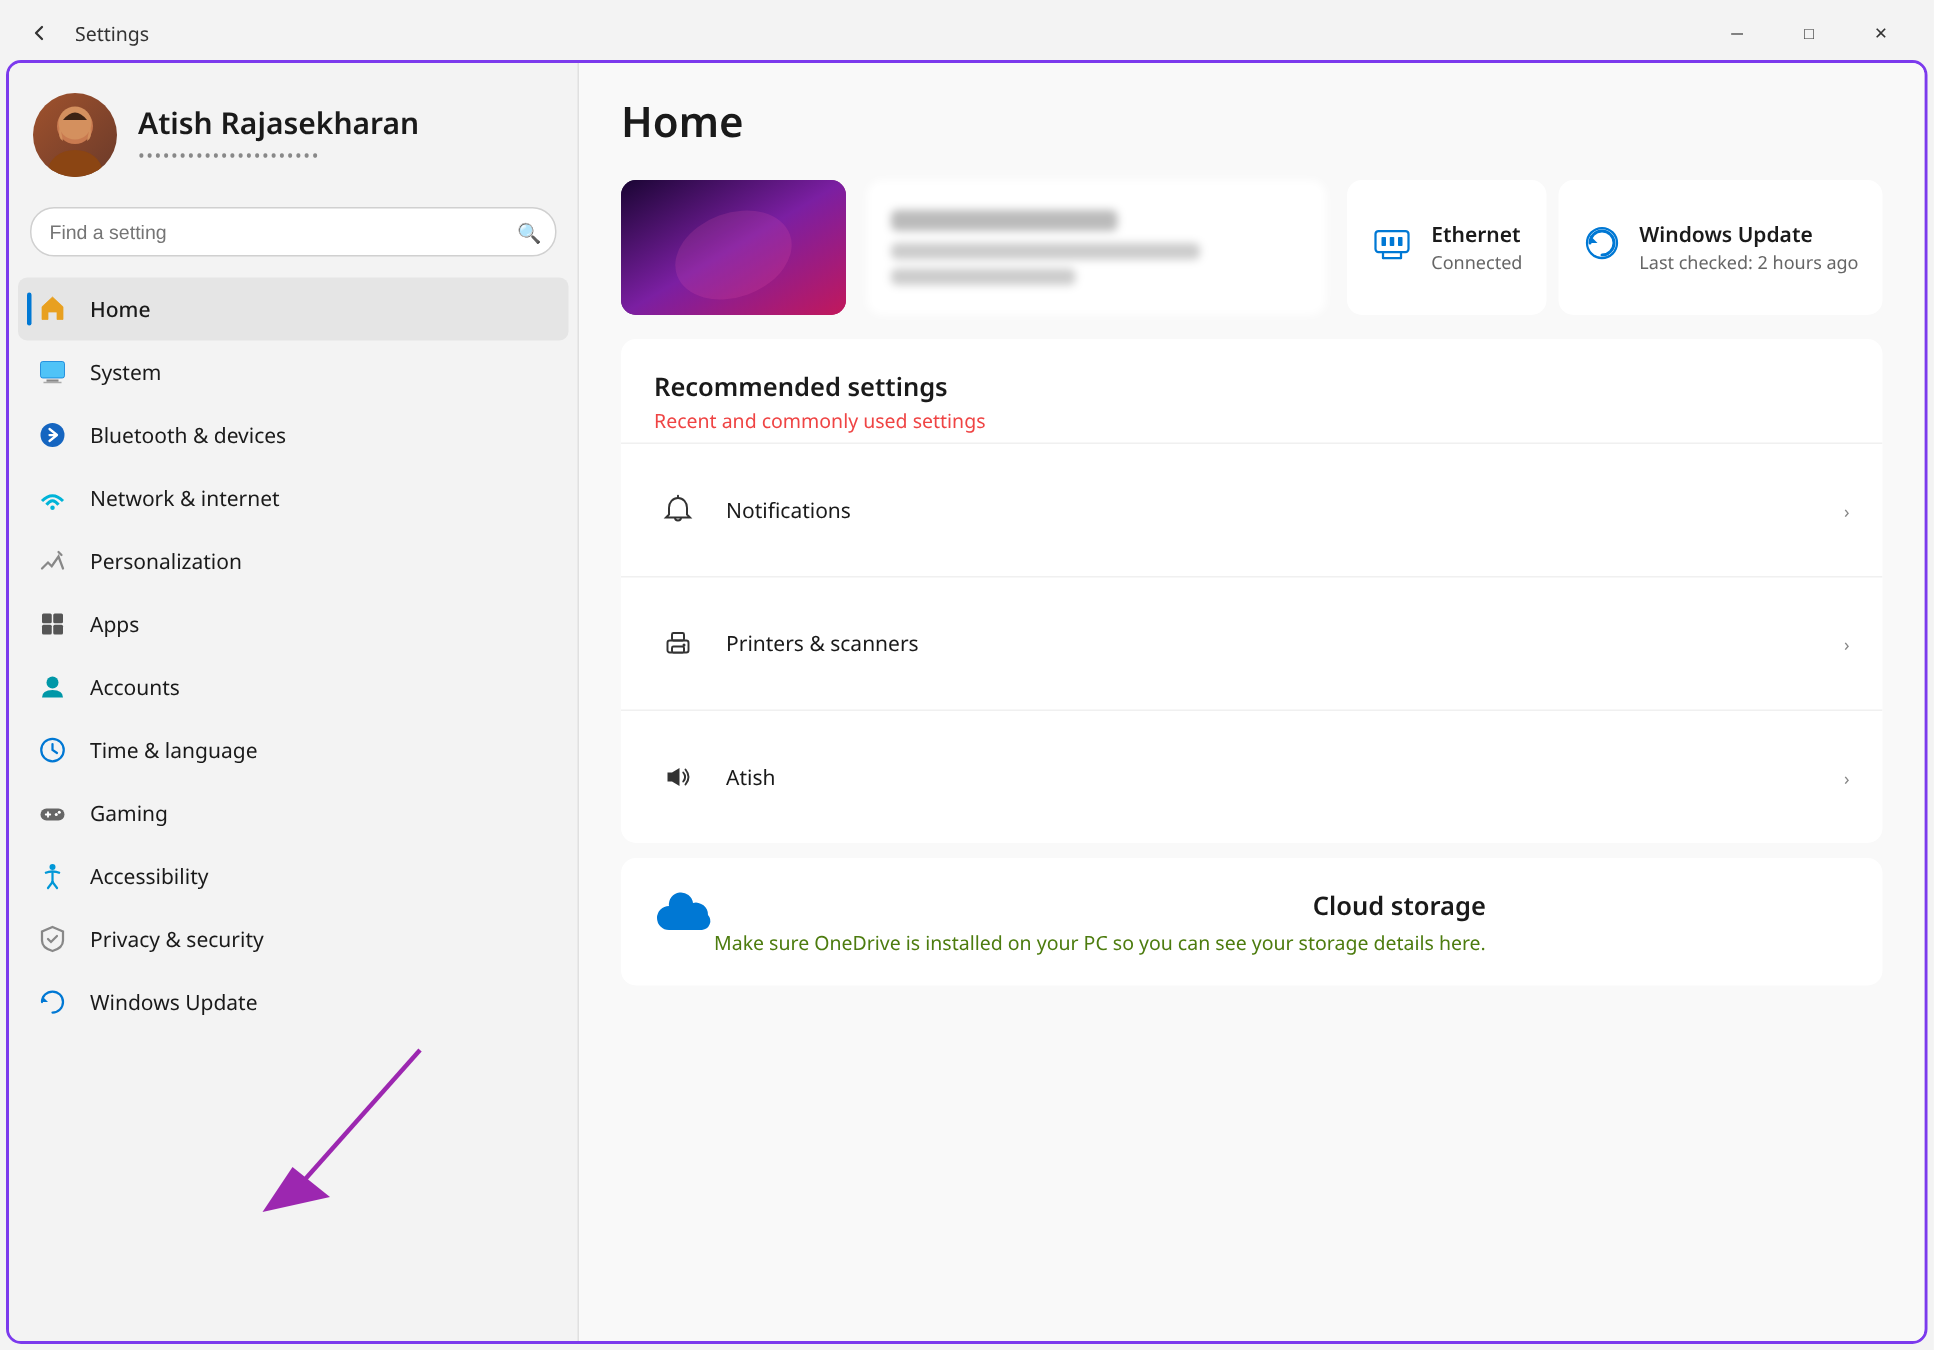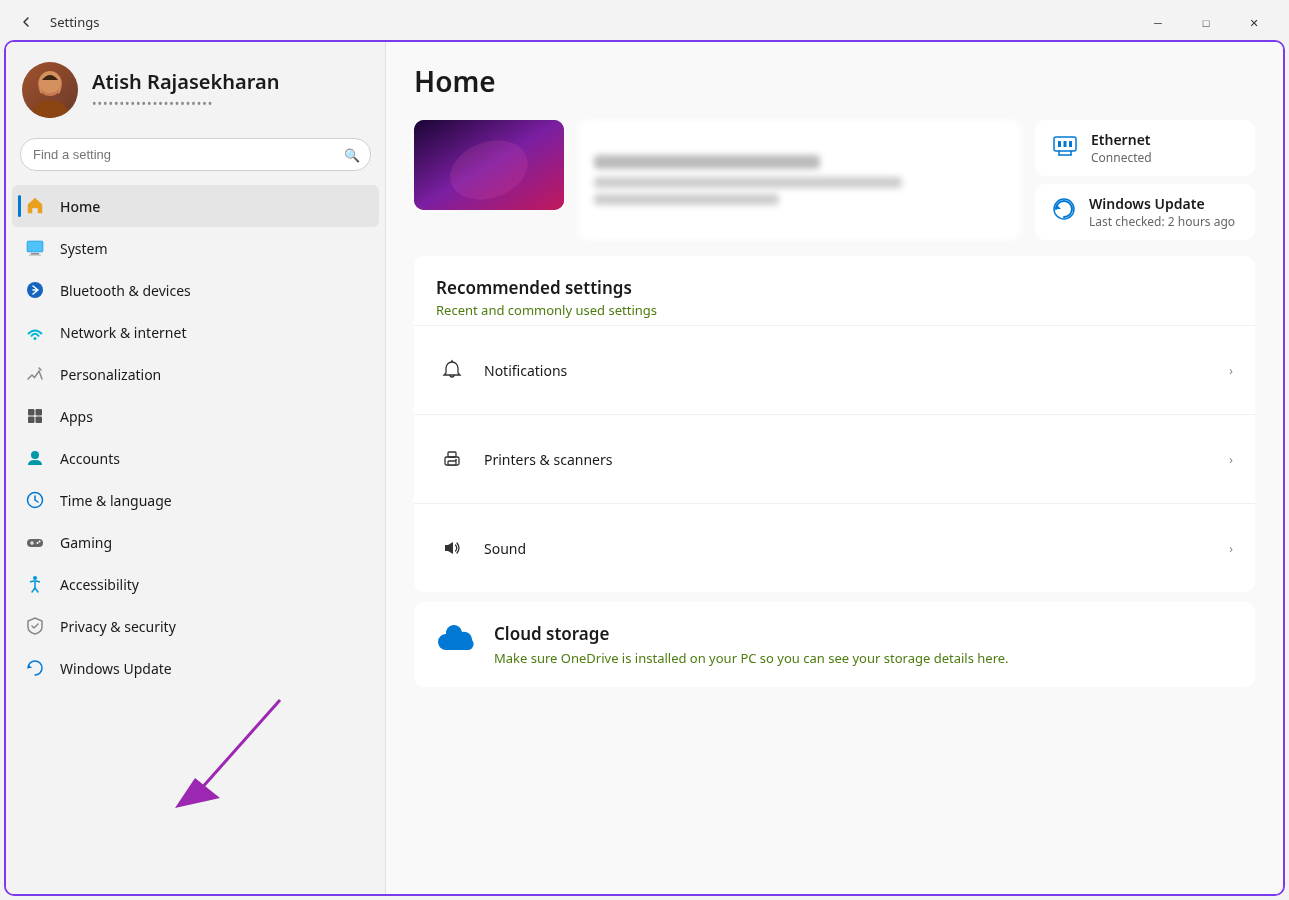--- a/index.html
+++ b/index.html
@@ -200,21 +200,21 @@
       height: 90px;
       flex-shrink: 0;
       overflow: hidden;
       display: flex;
       align-items: center;
       justify-content: center;
     }
 
     .status-cards {
       display: flex;
-      flex-direction: column;
+      flex-direction: row;
       gap: 8px;
       min-width: 220px;
     }
 
     .status-card {
       background: white;
       border-radius: 10px;
       padding: 10px 16px;
       display: flex;
       align-items: center;
@@ -245,21 +245,21 @@
     .settings-card-header {
       padding: 20px 22px 6px 22px;
     }
     .settings-card-header .card-title {
       font-size: 17px;
       font-weight: 600;
       color: #1a1a1a;
     }
     .settings-card-header .card-subtitle {
       font-size: 13px;
-      color: #4d7c0f;
+      color: #ef4444;
       margin-top: 2px;
     }
 
     .settings-item {
       display: flex;
       align-items: center;
       padding: 28px 22px;
       border-top: 1px solid #f0f0f0;
       cursor: pointer;
     }
@@ -282,22 +282,23 @@
       color: #888;
       font-size: 12px;
     }
 
     
     .cloud-card {
       background: white;
       border-radius: 10px;
       padding: 20px 22px;
       display: flex;
-      gap: 18px;
+      gap: 0;
       align-items: flex-start;
+      text-align: right;
     }
     .cloud-card .cloud-icon {
       color: #0078d4;
       font-size: 28px;
       margin-top: 2px;
     }
     .cloud-card .cloud-content .cloud-title {
       font-size: 17px;
       font-weight: 600;
       color: #1a1a1a;
@@ -590,21 +591,21 @@
         </div>
 
         <div class="settings-item">
           <div class="item-icon">
             <svg width="22" height="22" viewBox="0 0 22 22" fill="none">
               <polygon points="4,8 4,14 7,14 12,17 12,5 7,8" fill="#333"></polygon>
               <path d="M14.5 8 Q17 11 14.5 14" stroke="#333" stroke-width="1.3" fill="none" stroke-linecap="round"></path>
               <path d="M16 6 Q20 11 16 16" stroke="#333" stroke-width="1.3" fill="none" stroke-linecap="round"></path>
             </svg>
           </div>
-          <span class="item-label">Sound</span>
+          <span class="item-label">Atish</span>
           <span class="item-chevron">›</span>
         </div>
 
       </div>
 
       <div class="cloud-card settings-card">
         <div class="cloud-icon">
           <svg width="40" height="32" viewBox="0 0 40 32" fill="none">
             <path d="M32 26 H10 A8 8 0 0 1 10 10 A8 8 0 0 1 26 8 A8 8 0 0 1 36 16 A6 6 0 0 1 32 26Z" fill="#0078d4"></path>
           </svg>

